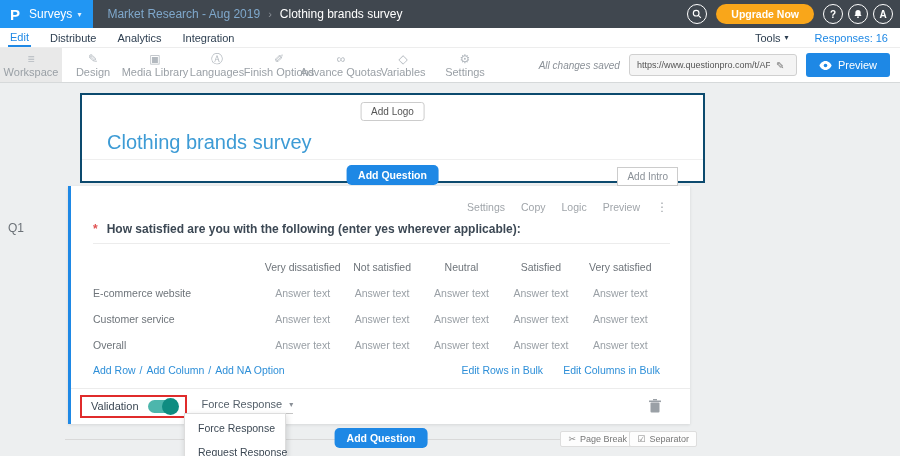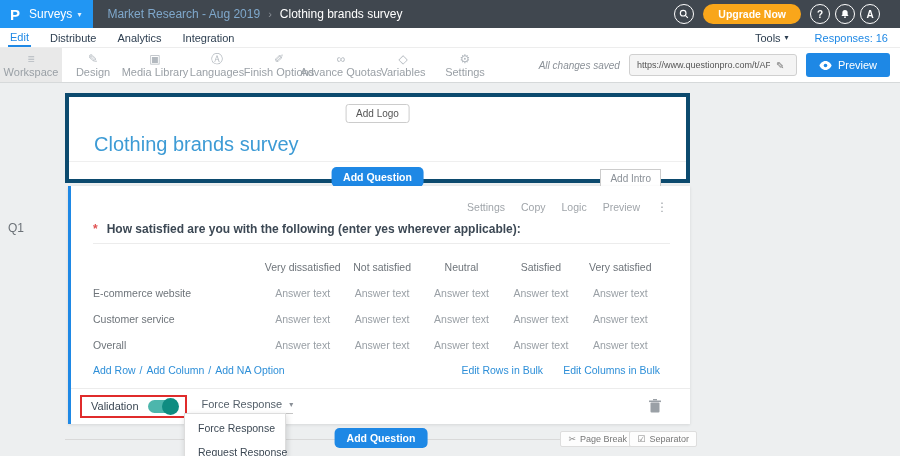--- a/index.html
+++ b/index.html
@@ -9,21 +9,21 @@
   
   .topbar { position:absolute; top:0; left:0; width:900px; height:28px; background:#40474f; display:flex; align-items:center; }
   .logo-sec { background:#2196f3; height:100%; display:flex; align-items:center; padding:0 12px 0 10px; gap:9px; cursor:pointer; }
   .logo-p { color:#fff; font-weight:800; font-size:15px; line-height:1; }
   .product { color:#fff; font-size:12px; display:flex; align-items:center; gap:5px; }
   .product .caret { font-size:8px; color:#e3f2fd; }
   .breadcrumb { margin-left:14px; font-size:12px; display:flex; align-items:center; }
   .bc-folder { color:#7fa8cc; cursor:pointer; }
   .bc-sep { color:#8a9097; margin:0 8px; font-size:11px; }
   .bc-current { color:#ffffff; }
-  .topbar-right { margin-left:auto; display:flex; align-items:center; gap:5px; padding-right:20px; }
+  .topbar-right { margin-left:auto; display:flex; align-items:center; gap:5px; padding-right:7px; }
   .circle-btn { width:20px; height:20px; border:1.5px solid #fff; border-radius:50%; display:flex; align-items:center; justify-content:center; color:#fff; font-size:10px; font-weight:bold; cursor:pointer; }
   .upgrade-btn { background:#f9a61a; color:#fff; font-size:10.5px; font-weight:bold; border:none; border-radius:10px; padding:4px 15px; margin:0 4px; cursor:pointer; }
 
   
   .navrow { position:absolute; top:28px; left:0; width:900px; height:20px; background:#fff; display:flex; align-items:stretch; font-size:11px; padding:0 0 0 8px; border-bottom:1px solid #ededed; }
   .tab { display:flex; align-items:center; padding:0 2px; margin-right:17px; color:#2d3e50; cursor:pointer; }
   .tab.active { color:#1e88e5; border-bottom:2px solid #1e88e5; }
   .nav-right { margin-left:auto; display:flex; align-items:center; gap:26px; padding-right:12px; }
   .tools { color:#2d3e50; display:flex; align-items:center; gap:4px; cursor:pointer; }
   .tools .caret { font-size:8px; }
@@ -36,21 +36,21 @@
   .tb-glyph { font-size:12px; color:#b3b9bf; line-height:1; }
   .tb-label { font-size:11px; color:#9aa0a6; white-space:nowrap; }
   .tb-right { margin-left:auto; display:flex; align-items:center; gap:9px; padding-right:10px; }
   .saved { font-style:italic; font-size:10px; color:#8a9097; }
   .url-box { display:flex; align-items:center; background:#f4f4f4; border:1px solid #d0d0d0; border-radius:3px; height:22px; width:168px; overflow:hidden; }
   .url-box input { background:transparent; border:none; outline:none; font-size:9px; color:#555; width:140px; padding:0 0 0 7px; font-family:"Liberation Sans",sans-serif; }
   .url-pencil { font-size:10px; color:#777; padding:0 6px; cursor:pointer; }
   .preview-btn { background:#1e88e5; color:#fff; border:none; border-radius:3px; height:24px; padding:0 13px; font-size:11px; display:flex; align-items:center; gap:6px; cursor:pointer; }
 
   
-  .card1 { position:absolute; left:65px; top:93px; width:625px; height:90px; background:#fff; border:4px solid #0c4a6e; }
+  .card1 { position:absolute; left:80px; top:93px; width:625px; height:90px; background:#fff; border:2px solid #0c4a6e; }
   .addlogo { position:absolute; top:7px; left:50%; transform:translateX(-50%); background:#fff; border:1px solid #ccc; border-radius:3px; padding:3px 10px; font-size:10px; color:#555; cursor:pointer; }
   .survey-title { position:absolute; left:25px; top:36px; font-size:20px; color:#3d9bd5; cursor:text; }
   .card1-divider { position:absolute; left:0; right:0; top:64px; border-top:1px solid #efefef; }
   .btn-blue { background:#1e88e5; color:#fff; border:none; border-radius:5px; padding:4px 12px; font-size:10.5px; font-weight:bold; cursor:pointer; }
   .card1 .addq { position:absolute; left:50%; transform:translateX(-50%); top:70px; }
   .addintro { position:absolute; right:25px; top:72px; background:#fff; border:1px solid #ccc; border-radius:0; padding:3px 9px; font-size:10px; color:#8a9097; cursor:pointer; }
 
   
   .q1-label { position:absolute; left:8px; top:221px; font-size:12px; color:#6b7177; }
   .qcard { position:absolute; left:68px; top:186px; width:622px; height:238px; background:#fff; border-left:3px solid #1e88e5; box-shadow:0 1px 3px rgba(0,0,0,.10); }

